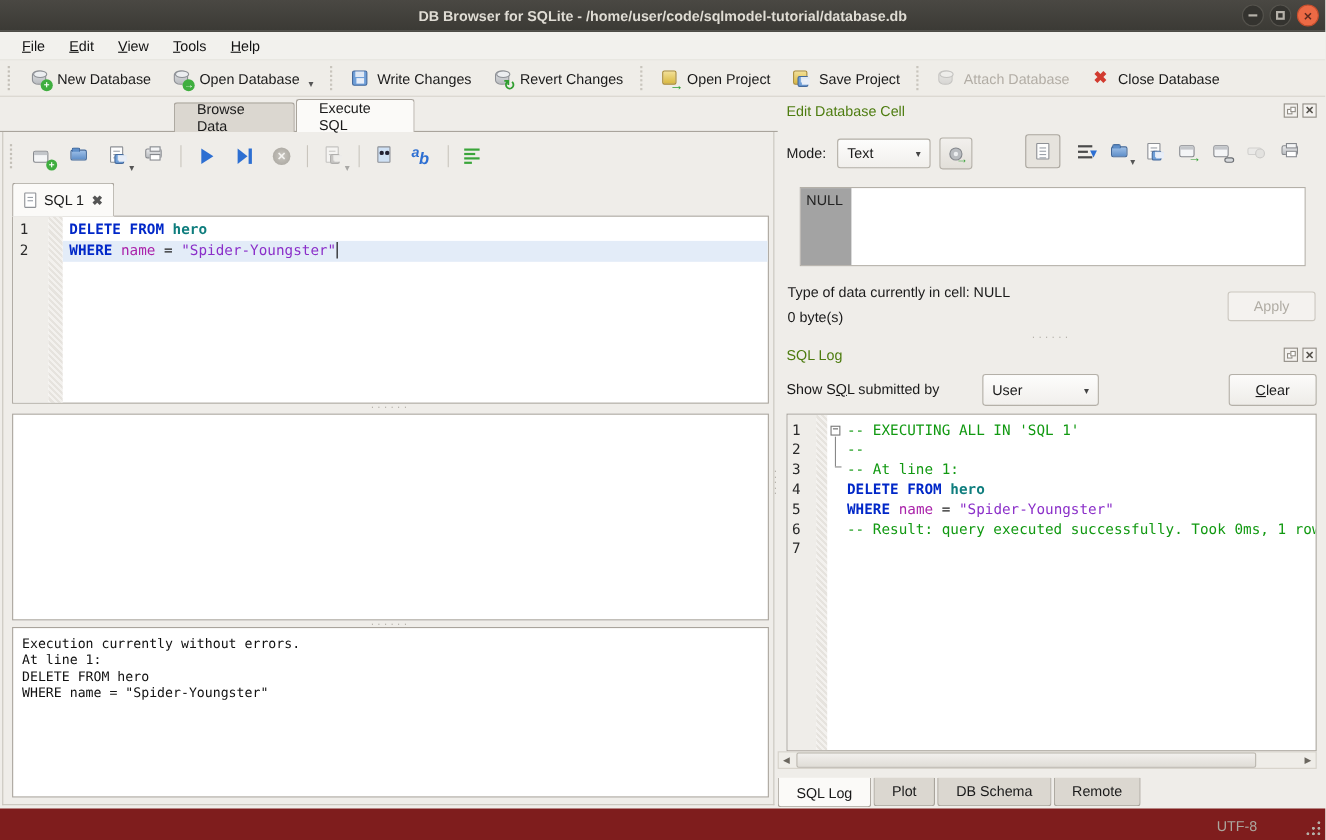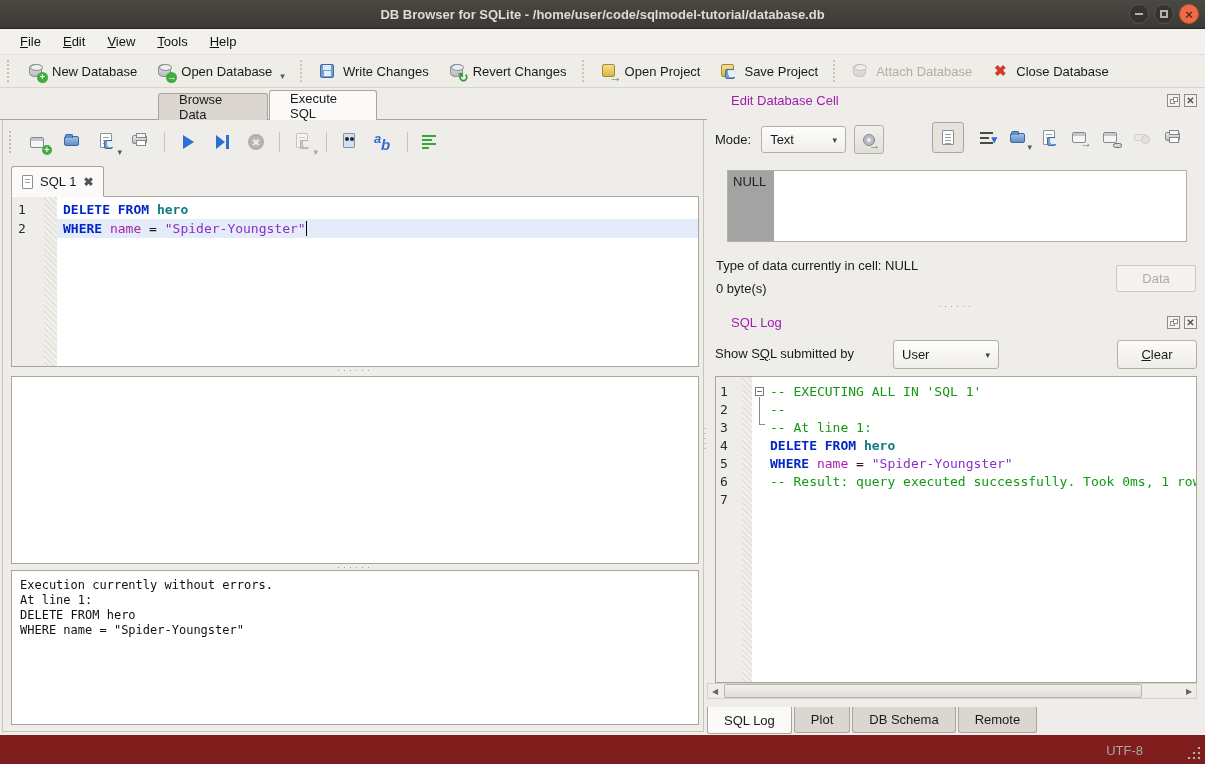--- a/index.html
+++ b/index.html
@@ -104,21 +104,21 @@
   .results-pane { position:absolute; left:8px; top:256px; width:688px; height:188px; background:#fff; border:1px solid #a9a49c; }
   .msg-pane { position:absolute; left:8px; top:450px; width:688px; height:155px; background:#fff; border:1px solid #a9a49c;
     font-family:"DejaVu Sans Mono", monospace; font-size:12px; color:#111; padding:7px 8px; line-height:15px; white-space:pre; overflow:hidden; }
 
   
   .vsplit { position:absolute; left:701px; top:420px; height:36px; width:8px; display:flex; align-items:center; justify-content:center; }
   .dots-v { color:#9b968e; font-size:9px; line-height:5px; text-align:center; }
 
   
   .dock { position:absolute; left:707px; top:88px; width:498px; height:647px; }
-  .dock-title { position:absolute; left:24px; color:#a21caf; }
+  .dock-title { position:absolute; left:8px; color:#4d7c0f; }
   .dock-btns { position:absolute; right:8px; display:flex; gap:4px; }
   .dock-btn { width:13px; height:13px; border:1px solid #8f8b83; background:#f4f2ef; position:relative; }
   .dock-btn .inner-sq { position:absolute; left:2px; top:4px; width:5px; height:5px; border:1px solid #8f8b83; background:#fff; }
   .dock-btn .inner-sq2 { position:absolute; left:5px; top:2px; width:5px; height:5px; border:1px solid #8f8b83; background:#fff; }
   .dock-btn .xx { position:absolute; left:0; top:0; width:11px; height:11px; display:flex; align-items:center; justify-content:center; font-size:10px; font-weight:bold; color:#55524c; }
 
   .mode-row { position:absolute; left:8px; top:37px; display:flex; align-items:center; }
   .qlabel { color:#1a1a1a; }
   .qselect { height:27px; background:linear-gradient(#fdfdfc,#f1efec); border:1px solid #b4b0a8; border-radius:3px;
     display:flex; align-items:center; justify-content:space-between; padding:0 8px; color:#1a1a1a; }
@@ -457,21 +457,21 @@
         </span>
     </div>
 
     <div class="cell-edit">
       <div class="strip"><span>NULL</span></div>
       <div style="flex:1;"></div>
     </div>
 
     <div class="cell-info" style="top:170px;">Type of data currently in cell: NULL</div>
     <div class="cell-info" style="top:193px;">0 byte(s)</div>
-    <div class="apply-btn">Data</div>
+    <div class="apply-btn">Apply</div>
 
     <div class="dock-hsplit">
         <span class="dots-h">······</span>
       </div>
 
     <div class="dock-title" style="top:227px;">SQL Log</div>
     <div class="dock-btns" style="top:228px;">
       <span class="dock-btn">
           <span class="inner-sq"></span>
           <span class="inner-sq2"></span>

